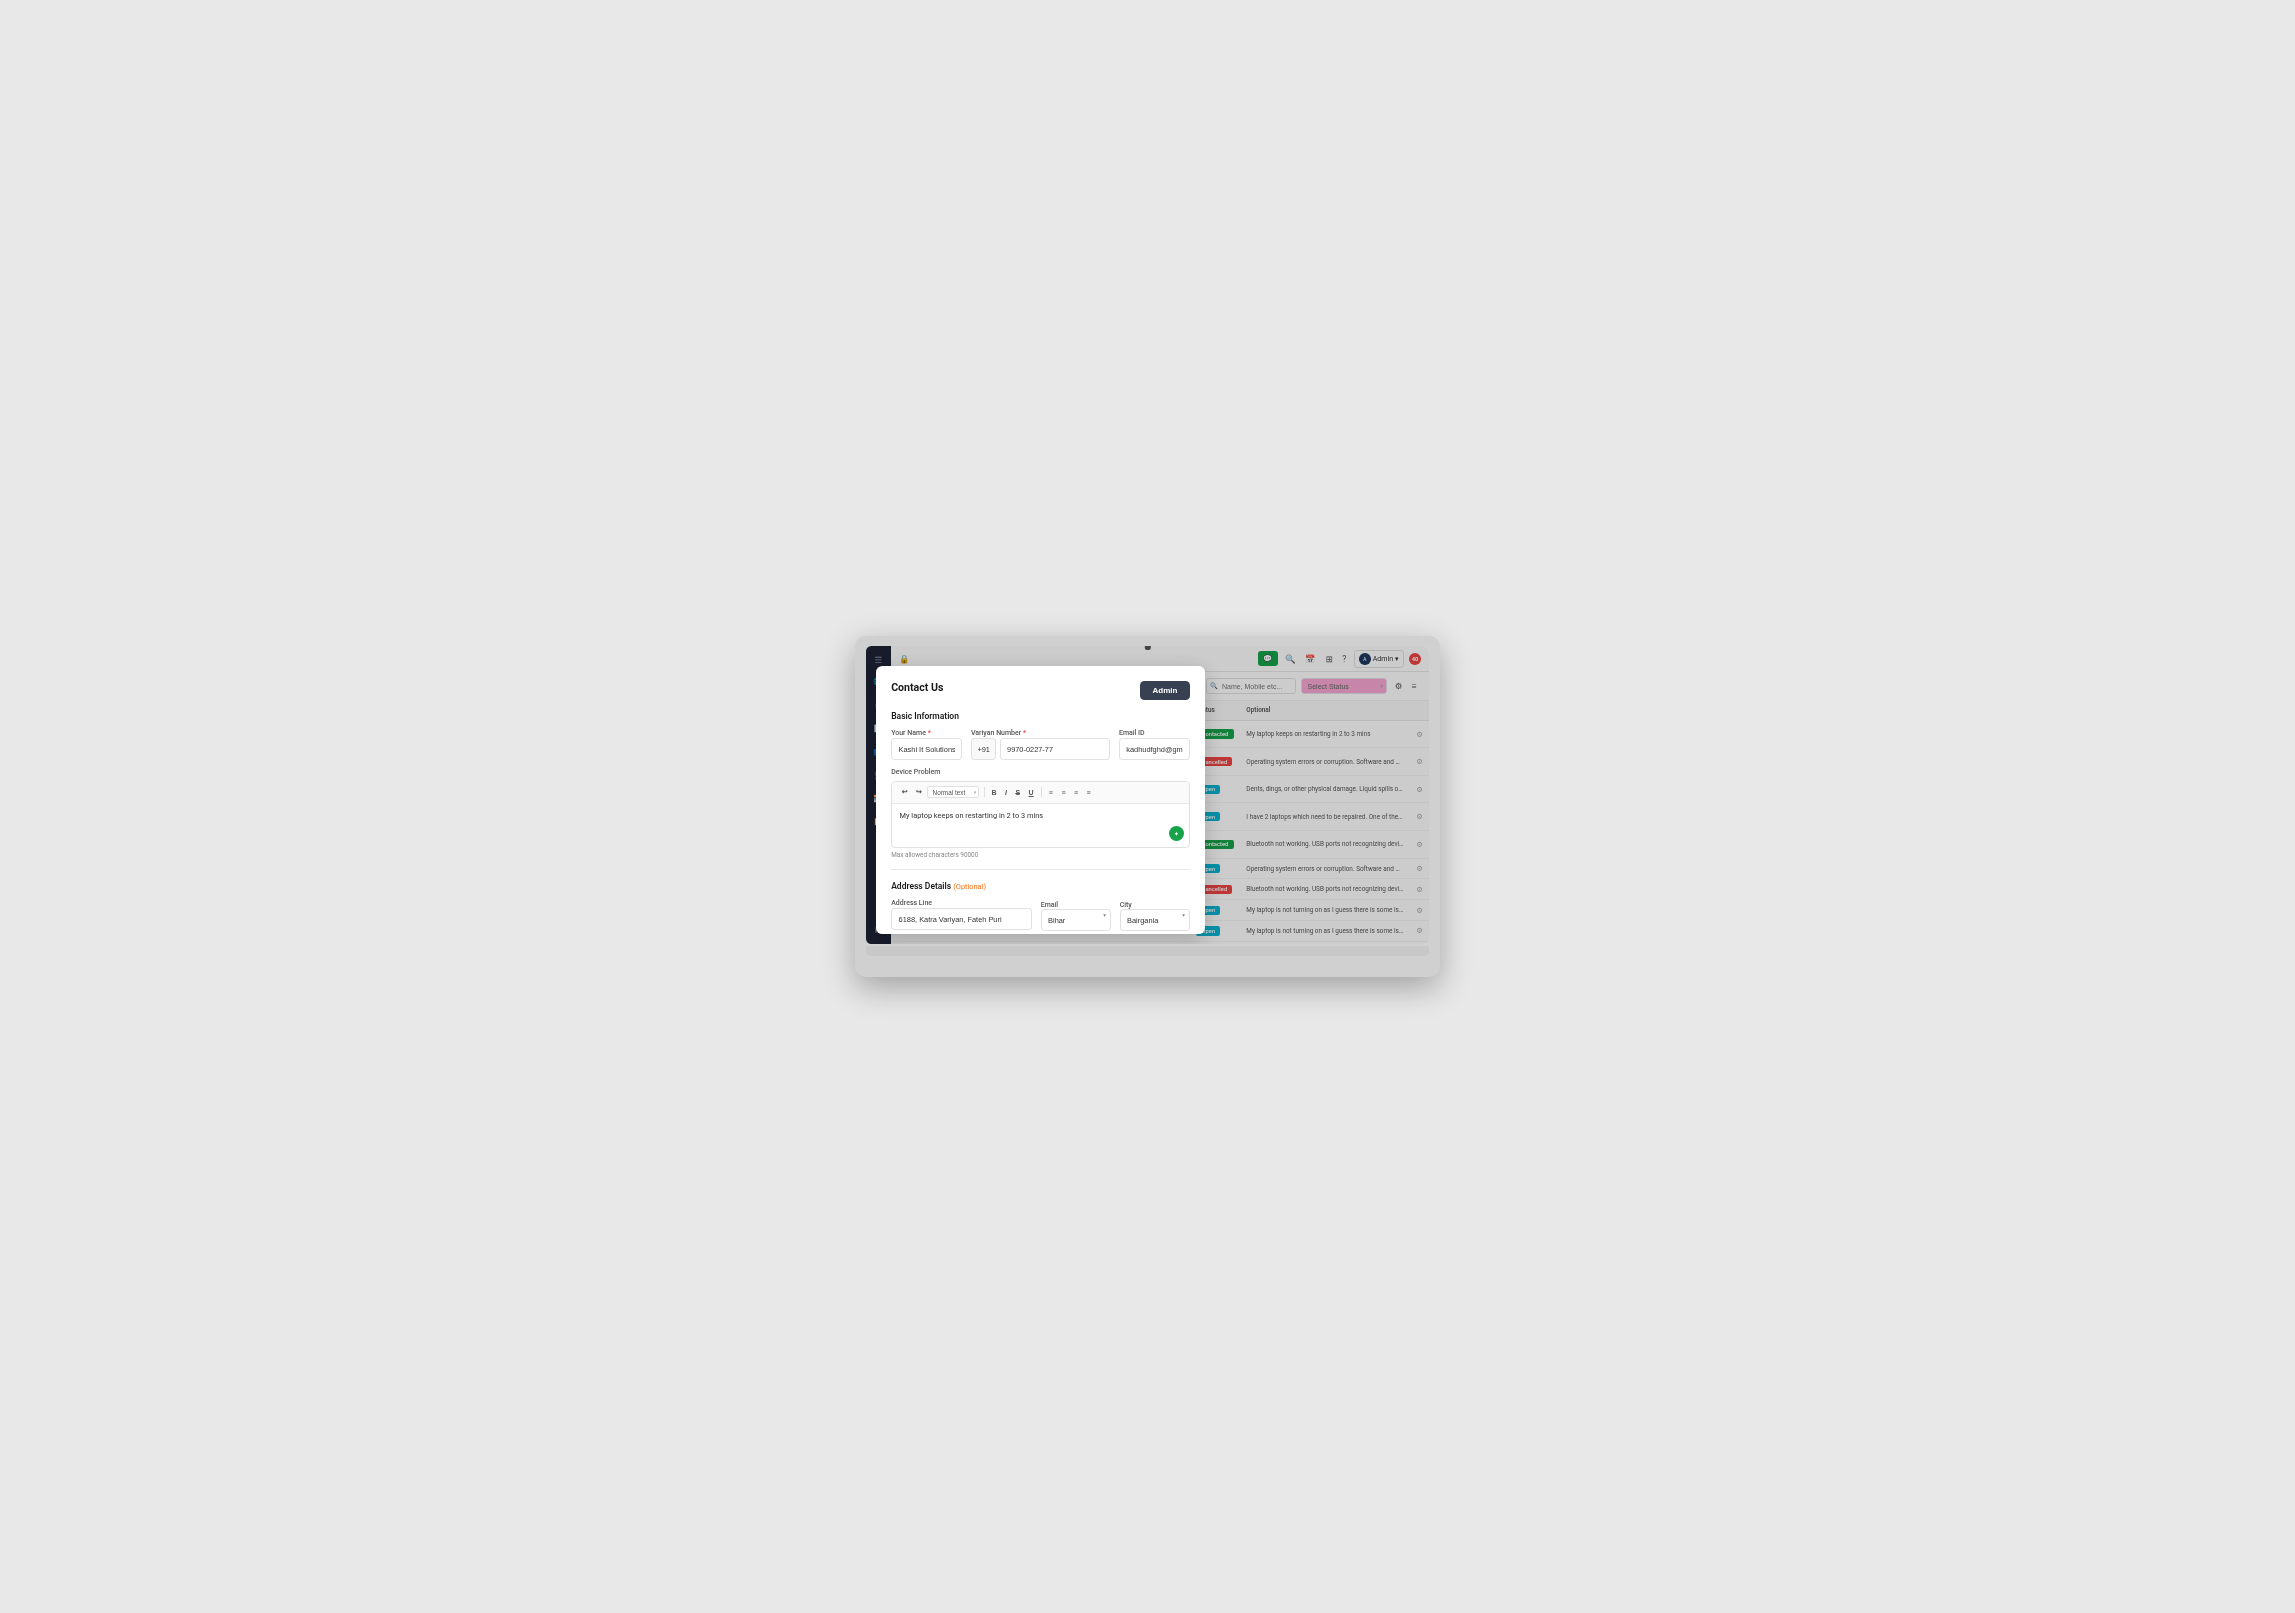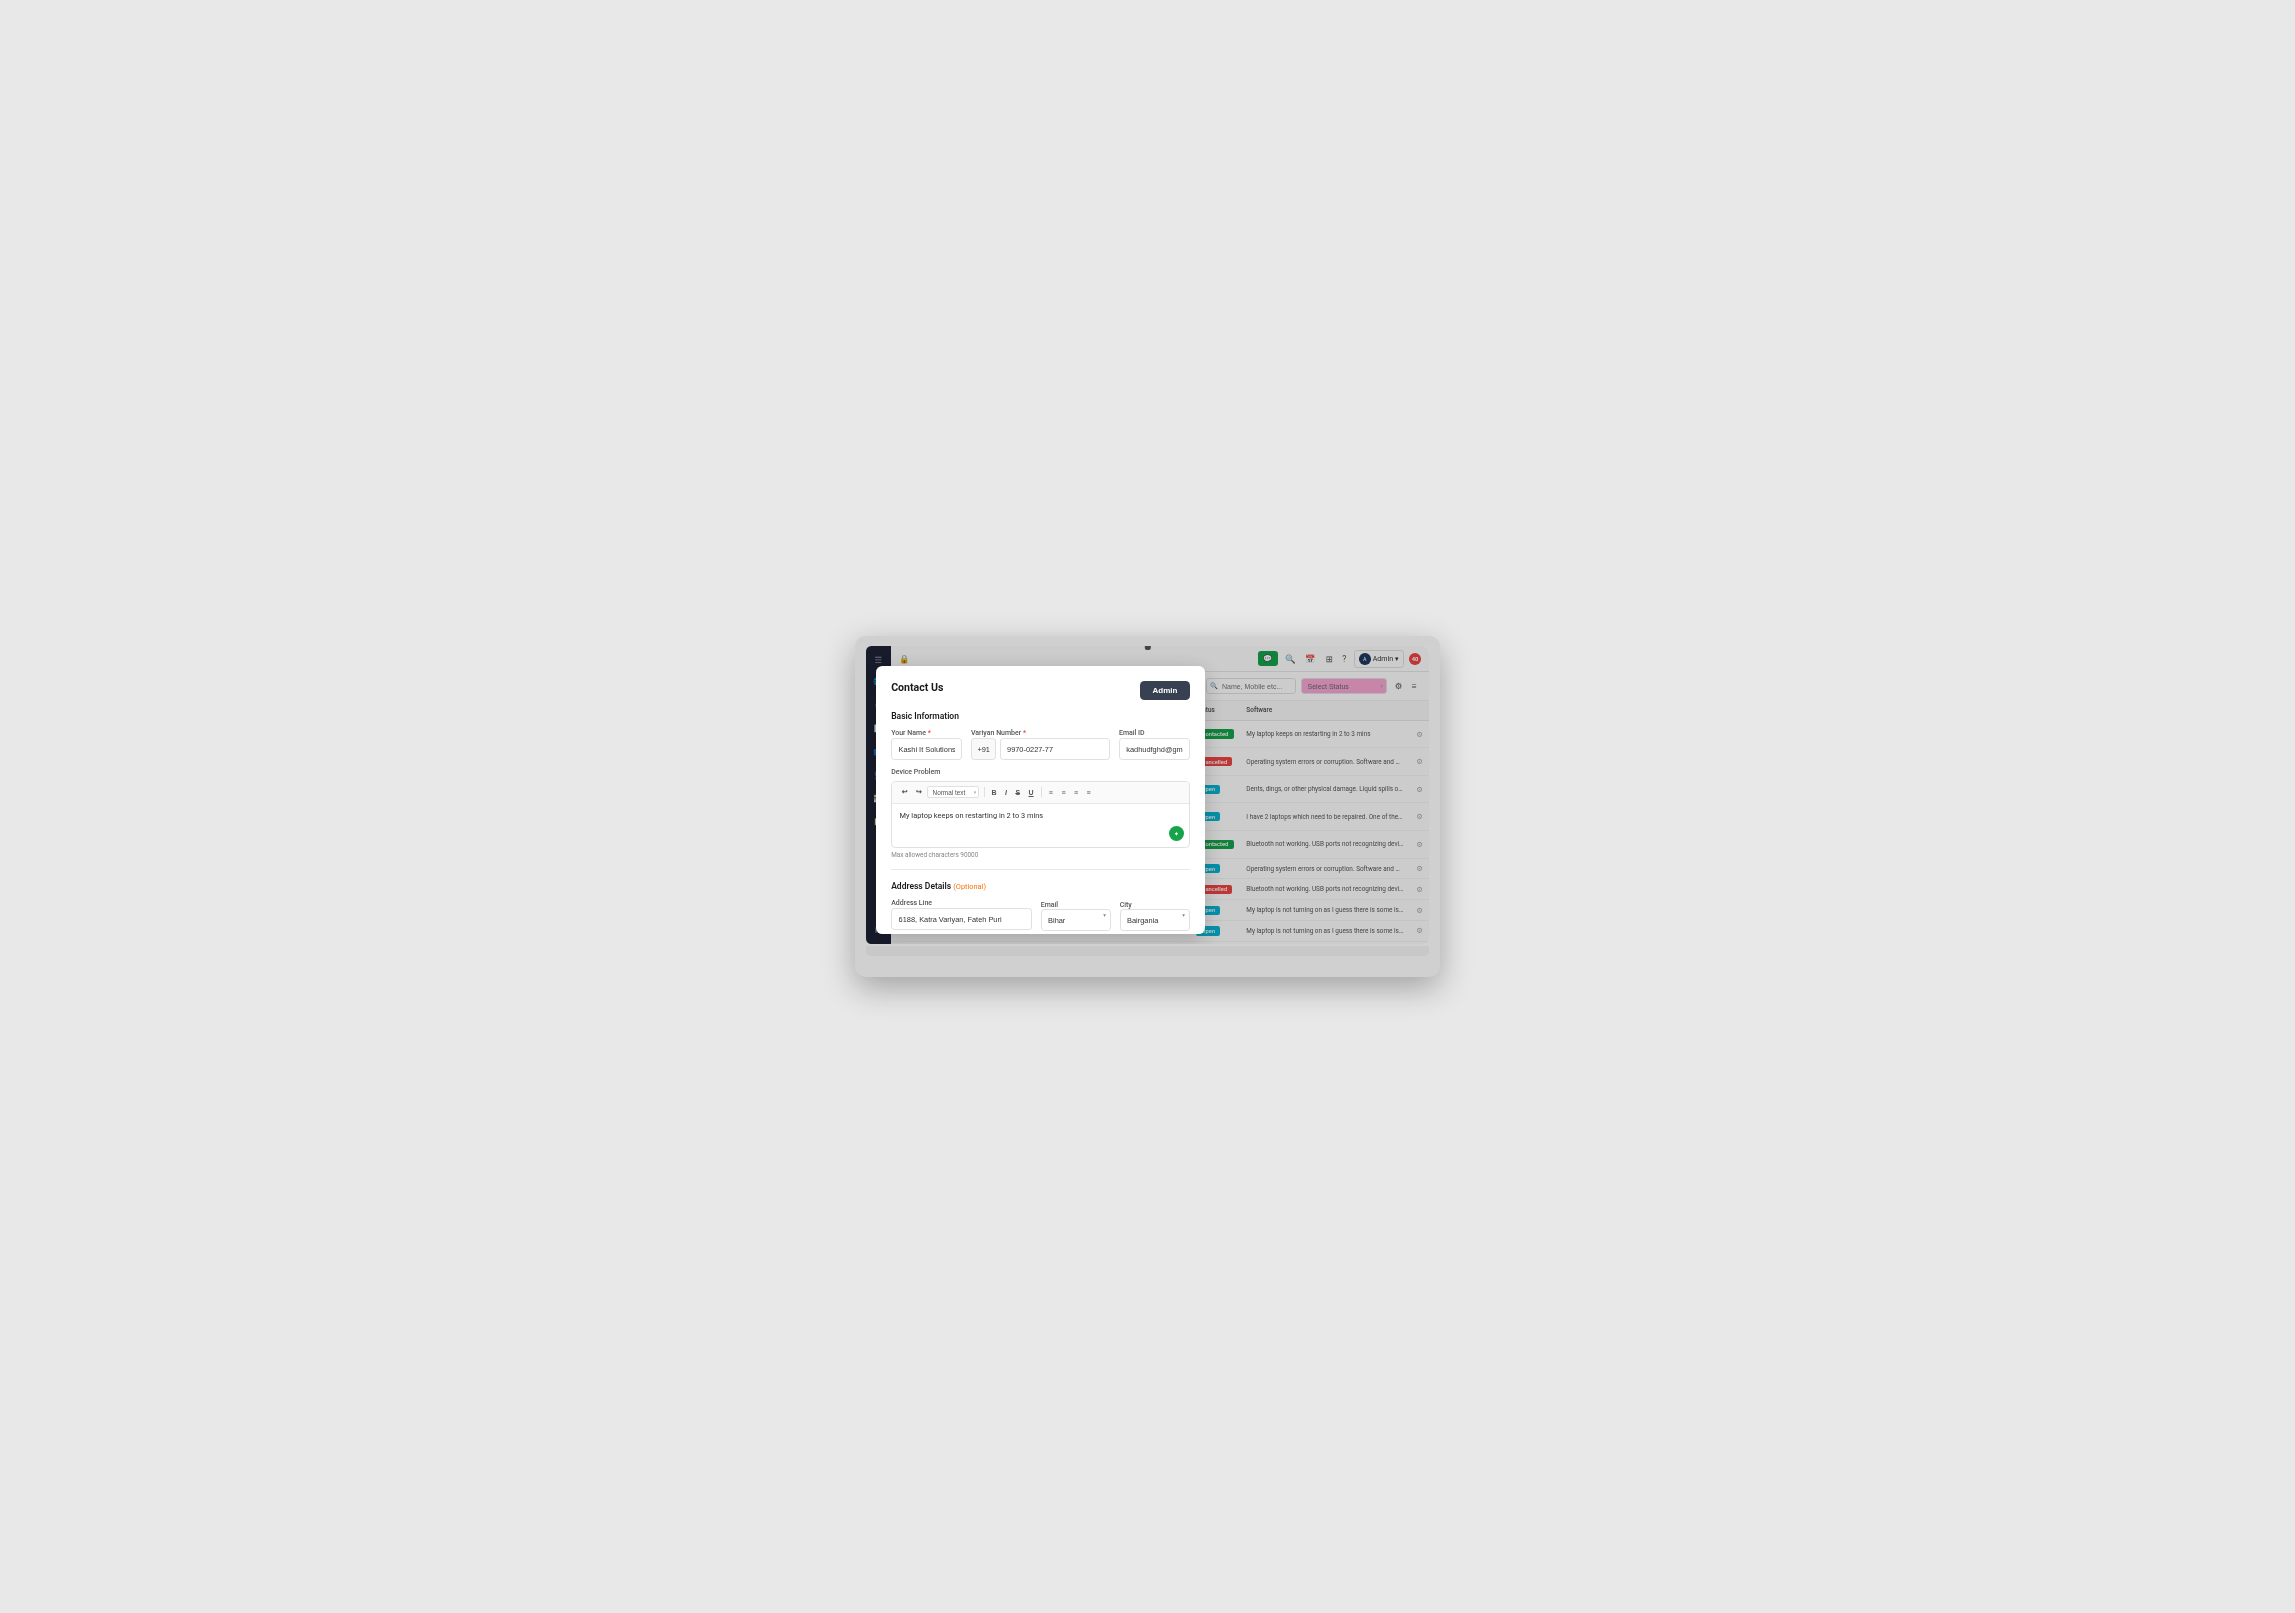--- a/index.html
+++ b/index.html
@@ -576,21 +576,21 @@
 
         <div class="table-container">
           <table>
             <thead>
               <tr>
                 <th>Open Lead</th>
                 <th>Mobile</th>
                 <th>Email</th>
                 <th>Assignee</th>
                 <th>Status</th>
-                <th>Software</th>
+                <th>Optional</th>
                 <th></th>
               </tr>
             </thead>
             <tbody id="table-body">
             <tr>
                   <td style="font-size: 6.4px; color: rgb(26, 111, 181); font-weight: 500;">Primo Peripherals Pvt Ltd</td>
                   <td>6565656565 <span style="color:#aaa;font-size:5.3px;">📋</span></td>
                   <td style="color: rgb(85, 85, 85);">priperipvrndfh@gmail.com</td>
                   <td>
                     <div class="assignee-cell">

